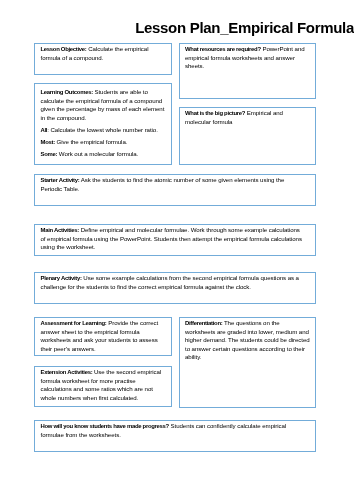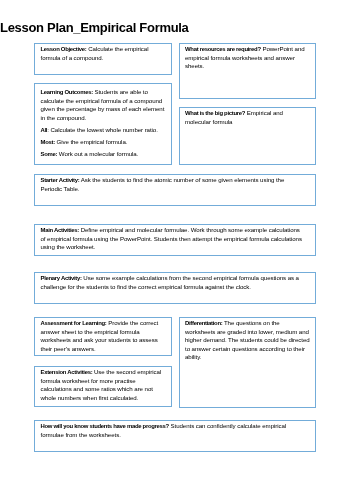--- a/index.html
+++ b/index.html
@@ -2,22 +2,22 @@
 <html><head>
 <meta charset="utf-8">
 <title>Lesson Plan</title>
 <style>
   html,body{margin:0;padding:0;background:#ffffff;}
   body{width:354px;height:500px;overflow:hidden;
        font-family:"Liberation Sans",sans-serif;color:#000;
        -webkit-font-smoothing:antialiased;}
   .page{position:relative;width:354px;height:500px;background:#fff;-webkit-font-smoothing:antialiased;}
   .box p, .title{transform:translateZ(0);}
-  .title{position:absolute;left:0;top:21.7px;width:354px;text-align:left;
-         font-size:13px;line-height:12px;font-weight:bold;letter-spacing:-0.3px;}
+  .title{position:absolute;left:0;top:21.7px;width:354px;text-align:right;
+         font-size:15px;line-height:12px;font-weight:bold;letter-spacing:-0.3px;}
   .box{position:absolute;box-sizing:border-box;border:1px solid #73acd9;
        background:#fff;padding:1.3px 5.5px 3px 5.5px;}
   .box p{margin:0 0 0 0;font-size:6.15px;line-height:8.55px;letter-spacing:-0.08px;color:#000000;}
   .box b{font-weight:bold;color:#000;font-size:5.95px;letter-spacing:-0.3px;}
   .sp{margin-top:3.4px !important;}
   .pt5{padding-top:4.4px;}
   .rcol{padding-left:5px;padding-right:5px;}
   .wide{padding-left:5.5px;padding-right:11px;}
 </style>
 </head>

